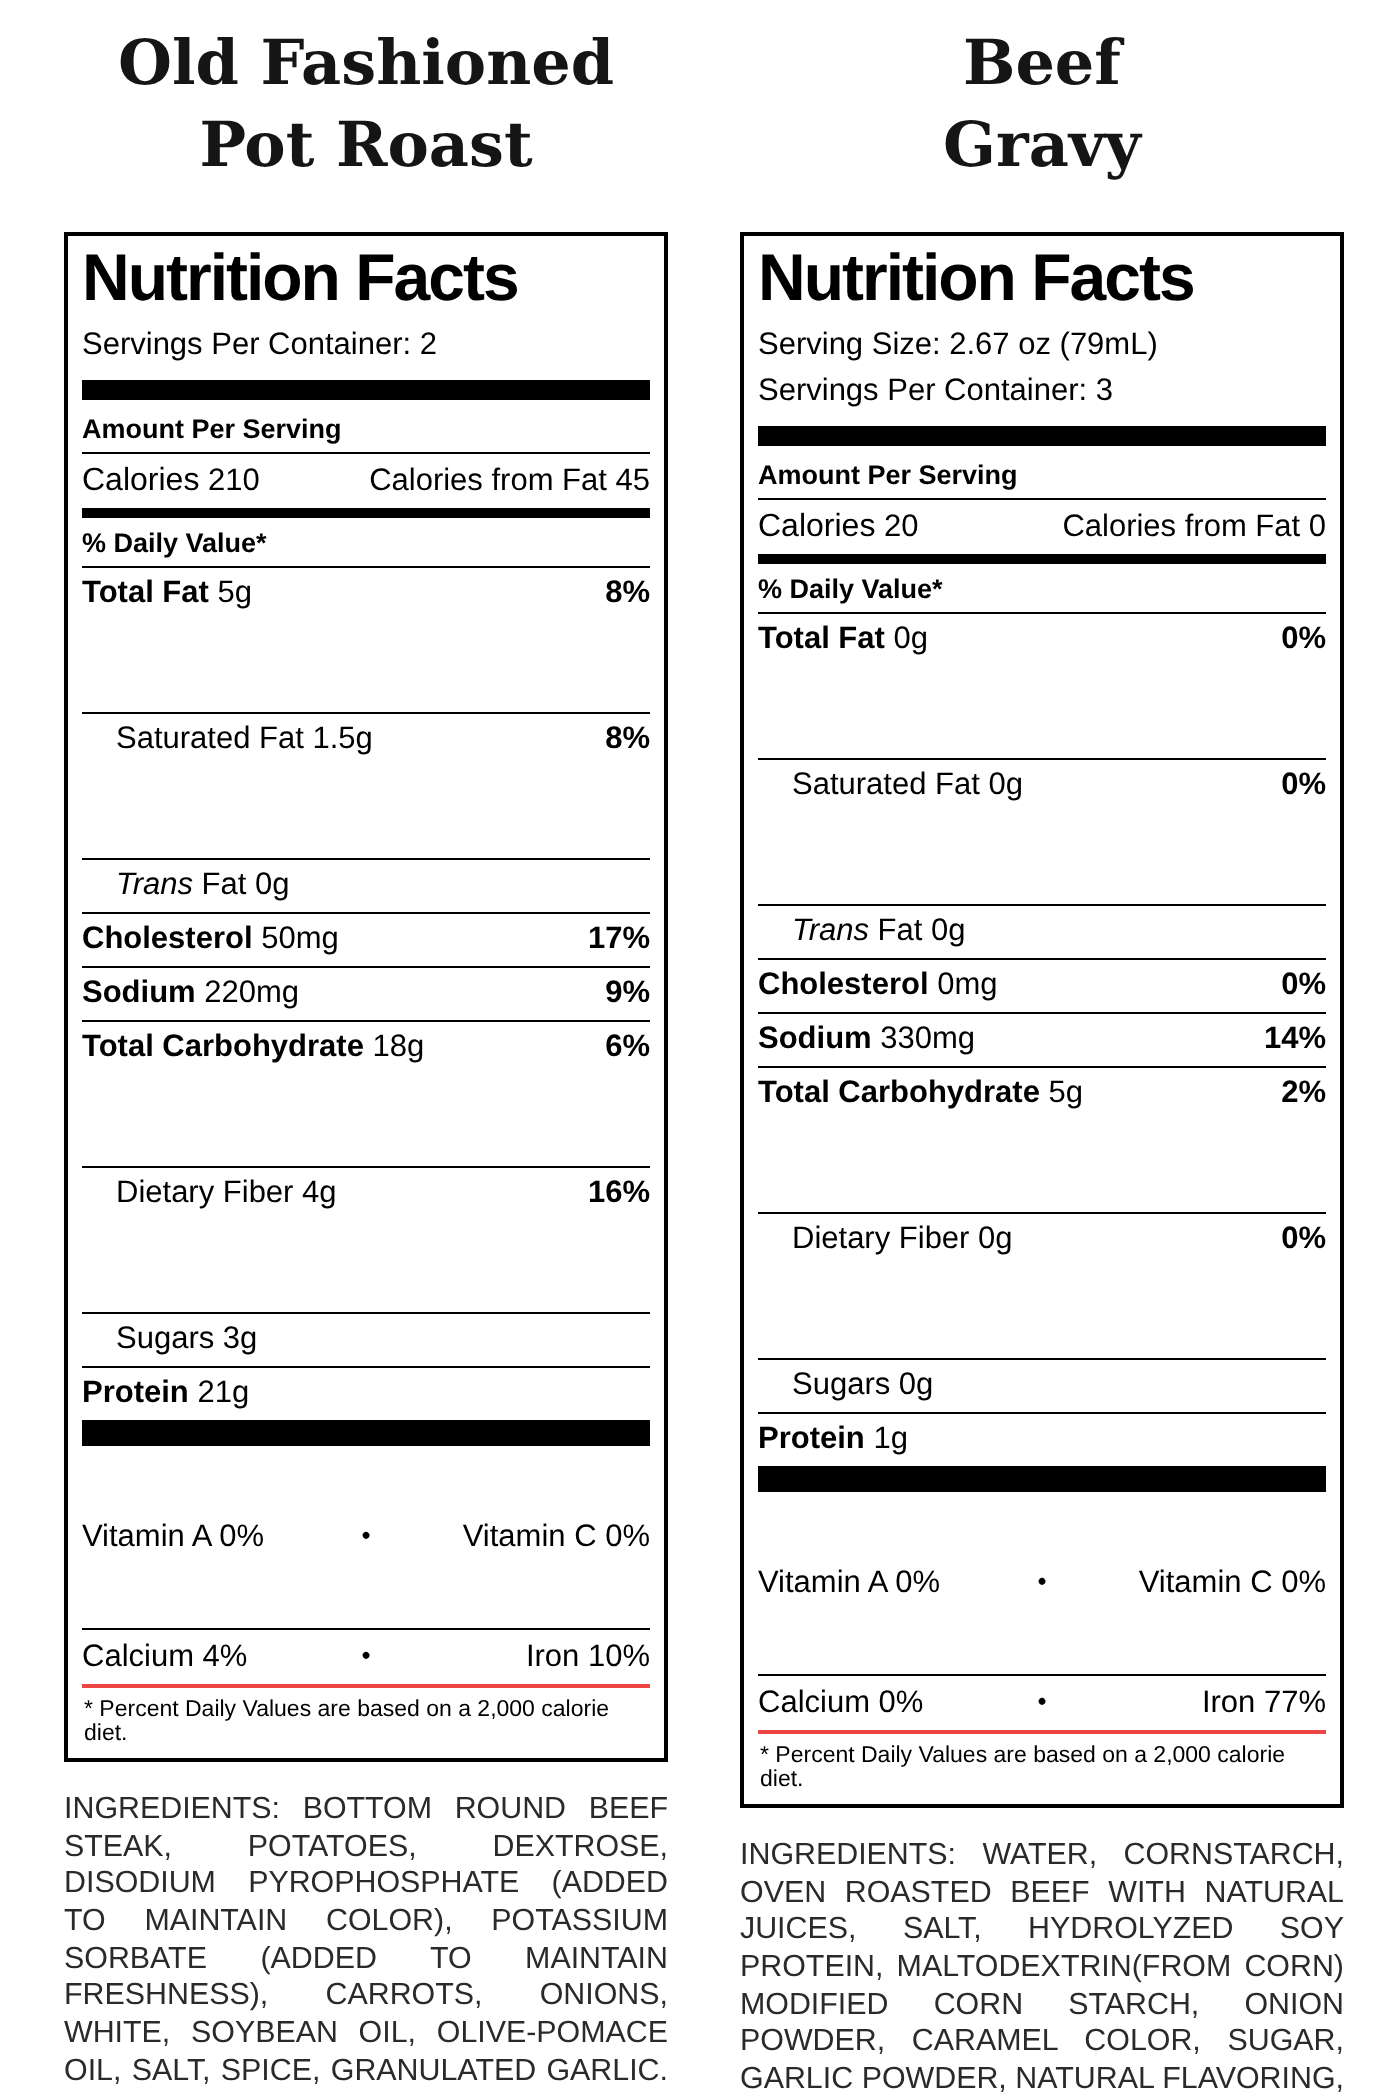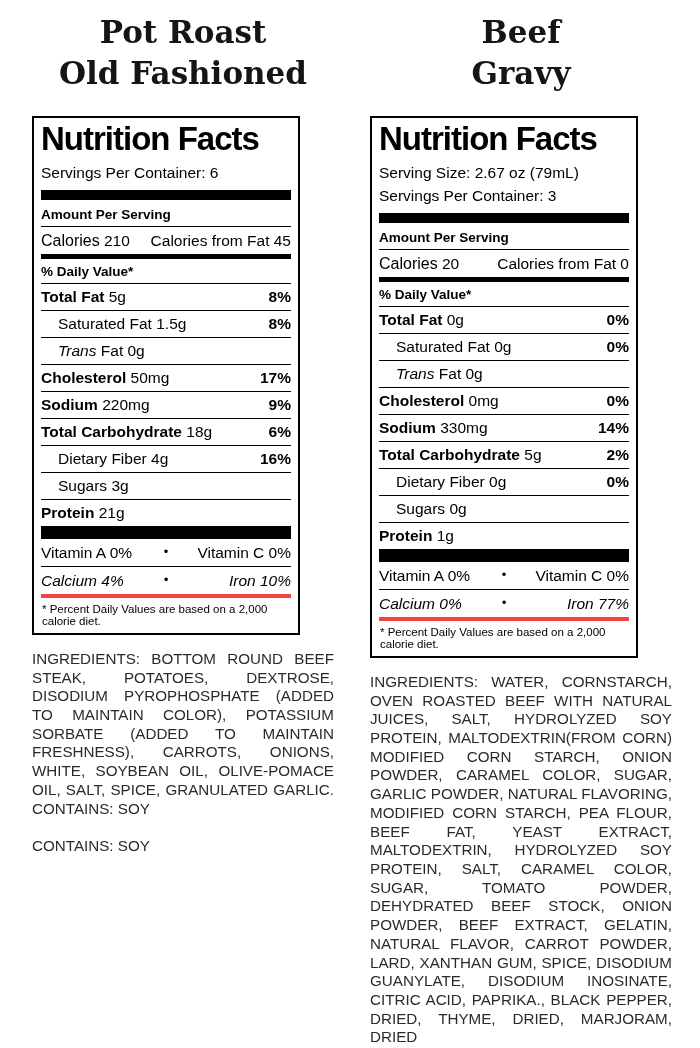--- a/index.html
+++ b/index.html
@@ -27,21 +27,21 @@
     color: #151515;
     margin: 6px 0 12px 0;
     min-height: 92px;
   }
 
   
   .nf {
     border: 2px solid #000;
     background: #fff;
     padding: 2px 7px 0 7px;
-    width: 268px;
+    width: 302px;
   }
   .nf-heading {
     font-size: 33px;
     font-weight: bold;
     letter-spacing: -1px;
     line-height: 1.12;
     margin: 1px 0 3px 0;
   }
   .nf-line { font-size: 15.5px; line-height: 23px; }
   .bar { background: #000; }
@@ -70,61 +70,62 @@
   }
   .nf-row {
     display: flex;
     justify-content: space-between;
     align-items: flex-end;
     font-size: 15.5px;
     padding: 4px 0;
     border-top: 1px solid #000;
   }
   .nf-row .dv { font-weight: bold; }
-  .nf-row.ind { padding-left: 17px; }
+  .nf-row.ind { padding-left: 17px; margin-top: 46px; }
   .vit-row {
     display: flex;
     align-items: flex-start;
     font-size: 15.5px;
     padding: 5px 0 4px 0;
-  }
-  .vit-row + .vit-row { border-top: 1px solid #000; font-style: italic; }
+    margin-top: 32px;
+  }
+  .vit-row + .vit-row { border-top: 1px solid #000; }
   .vit-row .vl { flex: 1; text-align: left; }
   .vit-row .vb { width: 20px; text-align: center; font-size: 13px; }
   .vit-row .vr { flex: 1; text-align: right; }
   .nf-foot {
     font-size: 11.5px;
     padding: 5px 0 6px 1px;
-    border-top: 4px solid #ef4444;
+    border-top: 2px solid #ef4444;
   }
 
   
   .ingredients {
     margin-top: 15px;
     font-size: 15.2px;
     line-height: 18.7px;
     color: #2a2a2a;
     text-align: justify;
   }
   .contains { margin-top: 19px; text-align: left; }
 </style>
 </head>
 <body>
 
 <div class="wrap">
 
   <div class="col">
     <div class="prod-title">
+      <div>Old Fashioned</div>
       <div>Pot Roast</div>
-      <div>Old Fashioned</div>
     </div>
 
     <div class="nf">
       <div class="nf-heading">Nutrition Facts</div>
-      <div class="nf-line">Servings Per Container: 6</div>
+      <div class="nf-line">Servings Per Container: 2</div>
       <div class="bar bar-10"></div>
       <div class="nf-amount">Amount Per Serving</div>
       <div class="nf-calrow">
         <span><b class="cal-bold">Calories</b><span> 210</span></span>
         <span>Calories from Fat 45</span>
       </div>
       <div class="bar bar-5"></div>
       <div class="nf-dvhead">% Daily Value*</div>
 
       <div class="nf-row">

